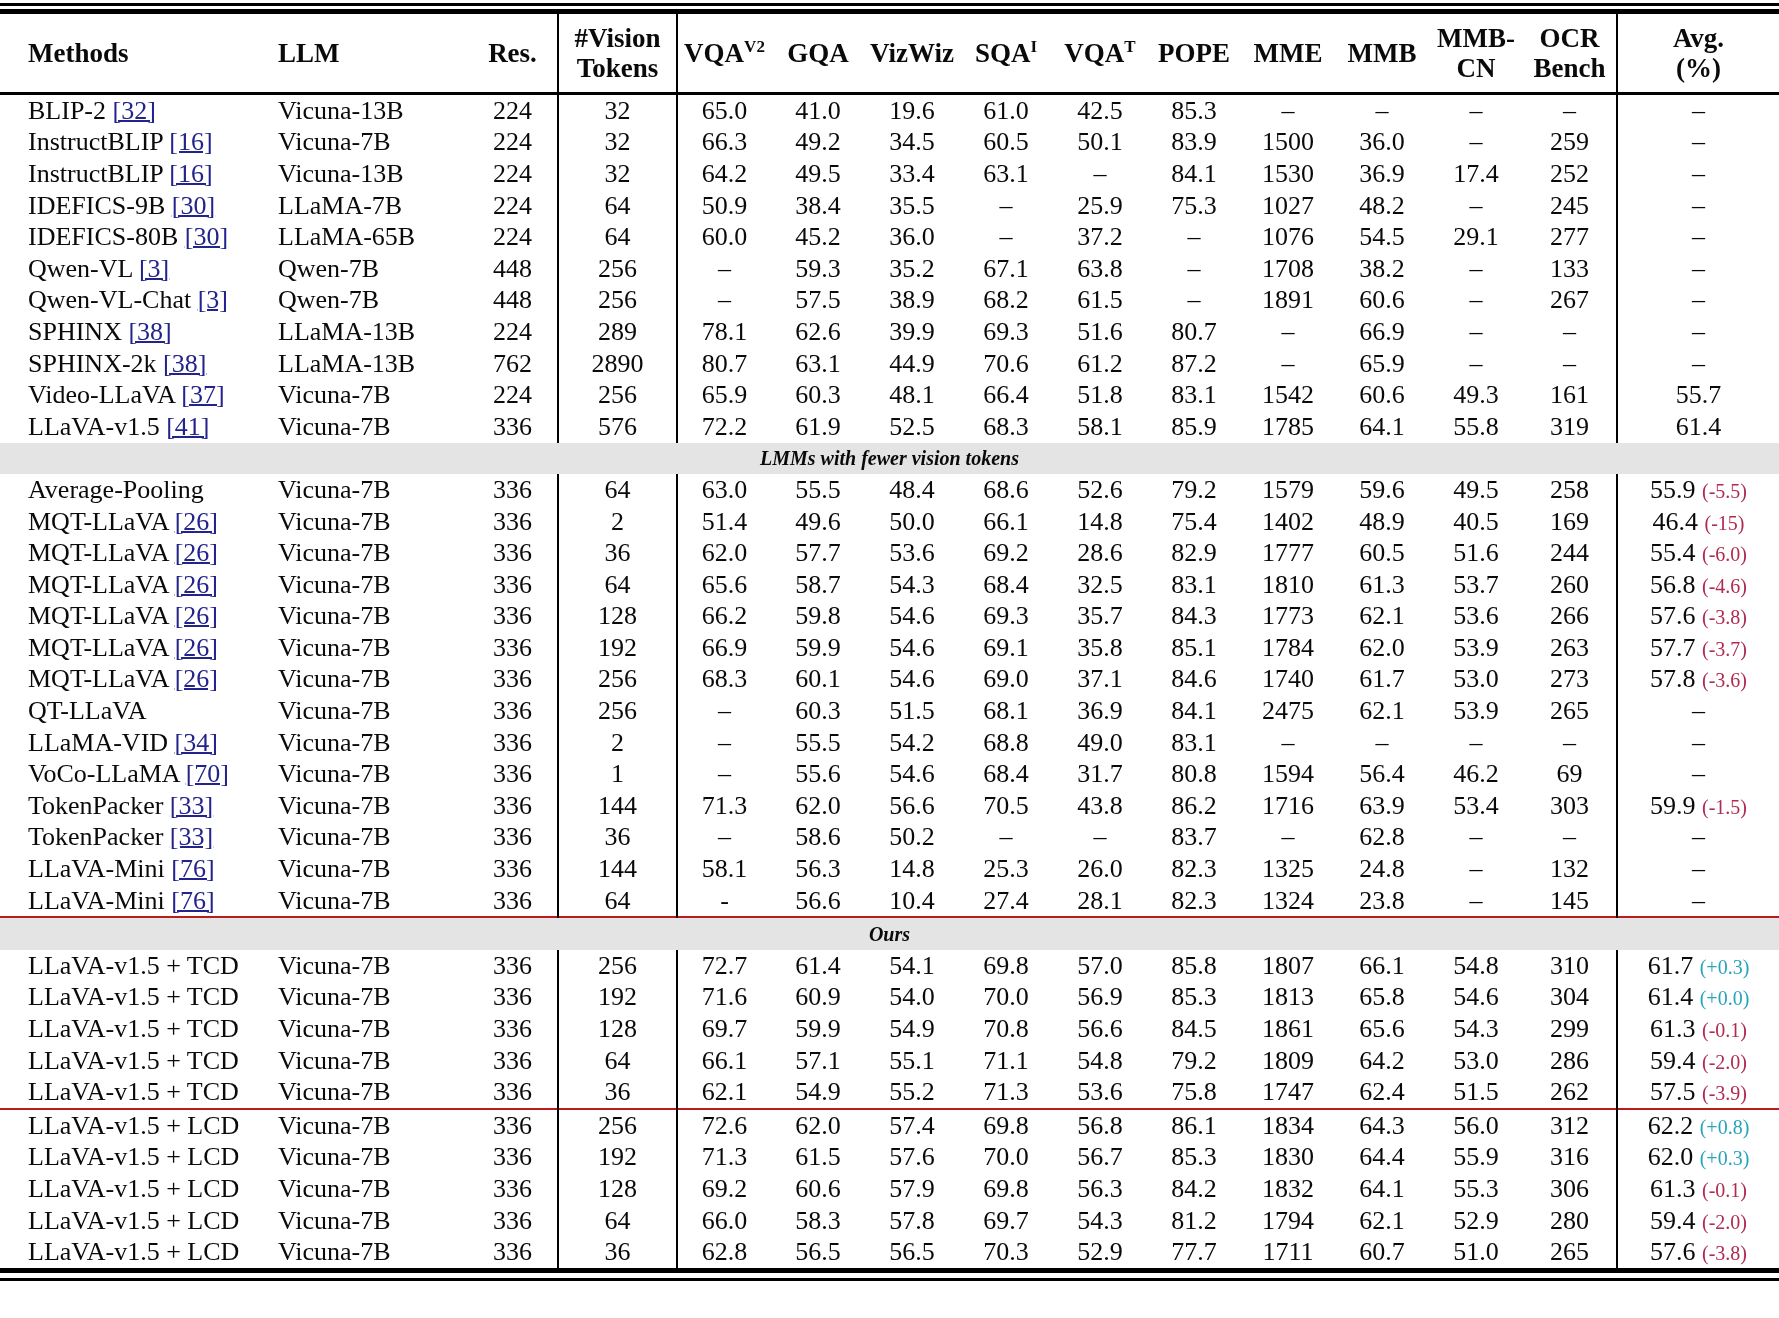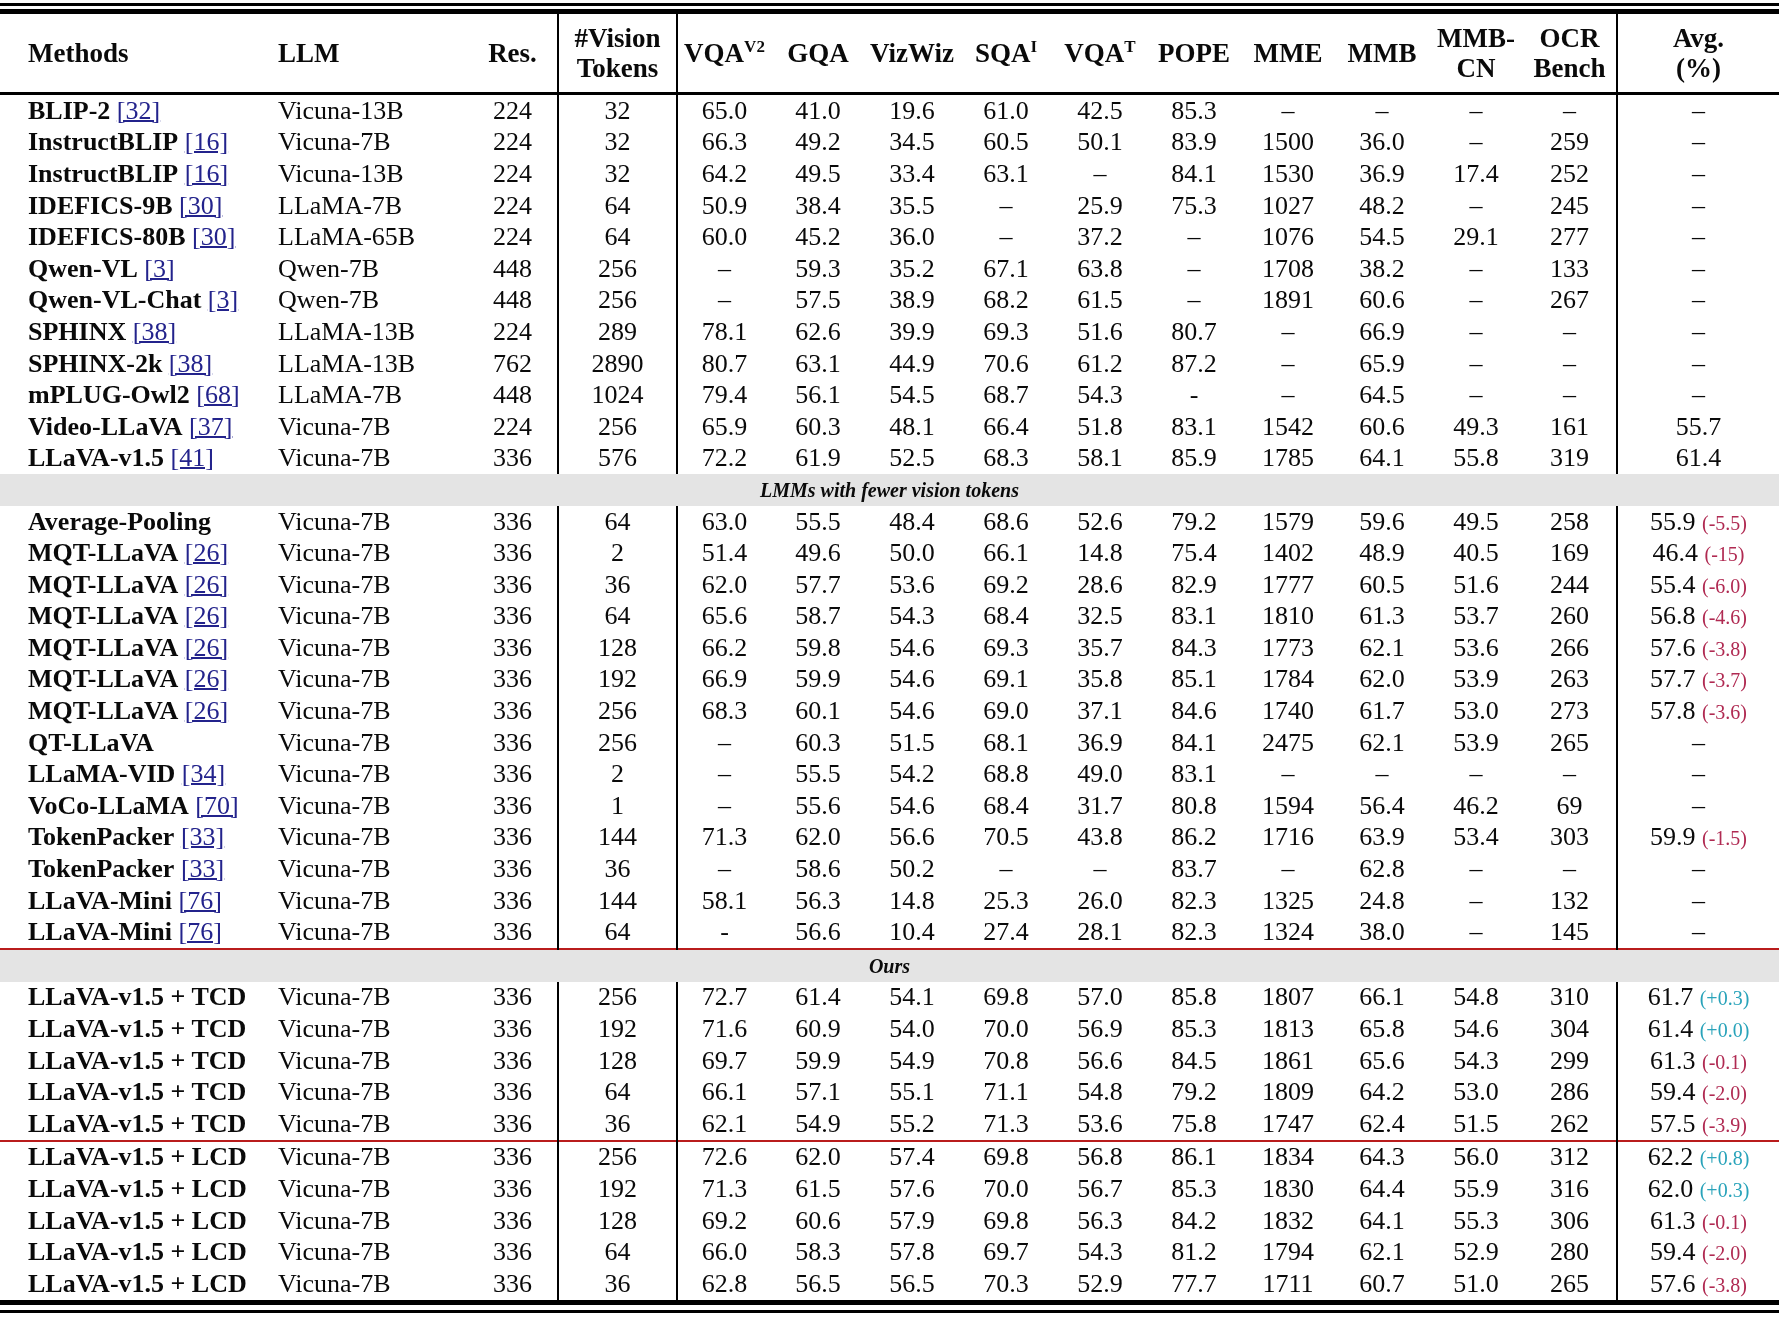--- a/index.html
+++ b/index.html
@@ -21,21 +21,21 @@
     vertical-align:middle;line-height:1.12;border-bottom:3px solid #000;
   }
   tbody td{
     height:31.6px;font-size:26px;text-align:center;vertical-align:middle;
     white-space:nowrap;line-height:1;
   }
   .left{text-align:left !important;}
   .pad-method{padding-left:28px !important;}
   th.bl, td.bl{border-left:2px solid #000;}
   sup{font-size:17px;line-height:0;}
-  .method{font-weight:bold;}
+  .method{font-weight:normal;}
   .cite{color:var(--navy);text-decoration:underline;text-decoration-thickness:1.5px;}
   tr.band td{
     background:var(--band);font-weight:bold;font-style:italic;font-size:20px;
   }
   tr.topline td{border-top:2px solid #b91c1c;}
   .delta{font-size:20px;}
   .delta.pos{color:var(--pos);}
   .delta.neg{color:var(--neg);}
 </style>
 </head>
@@ -229,37 +229,20 @@
           <td>70.6</td>
           <td>61.2</td>
           <td>87.2</td>
           <td>–</td>
           <td>65.9</td>
           <td>–</td>
           <td>–</td>
           <td class="bl"><span>–</span></td>
         </tr>
         <tr>
-          <td class="left pad-method"><span class="method">mPLUG-Owl2</span> <span class="cite">[68]</span></td>
-          <td class="left">LLaMA-7B</td>
-          <td>448</td>
-          <td class="bl">1024</td>
-          <td class="bl">79.4</td>
-          <td>56.1</td>
-          <td>54.5</td>
-          <td>68.7</td>
-          <td>54.3</td>
-          <td>-</td>
-          <td>–</td>
-          <td>64.5</td>
-          <td>–</td>
-          <td>–</td>
-          <td class="bl"><span>–</span></td>
-        </tr>
-        <tr>
           <td class="left pad-method"><span class="method">Video-LLaVA</span> <span class="cite">[37]</span></td>
           <td class="left">Vicuna-7B</td>
           <td>224</td>
           <td class="bl">256</td>
           <td class="bl">65.9</td>
           <td>60.3</td>
           <td>48.1</td>
           <td>66.4</td>
           <td>51.8</td>
           <td>83.1</td>
@@ -515,21 +498,21 @@
           <td class="left">Vicuna-7B</td>
           <td>336</td>
           <td class="bl">64</td>
           <td class="bl">-</td>
           <td>56.6</td>
           <td>10.4</td>
           <td>27.4</td>
           <td>28.1</td>
           <td>82.3</td>
           <td>1324</td>
-          <td>38.0</td>
+          <td>23.8</td>
           <td>–</td>
           <td>145</td>
           <td class="bl"><span>–</span></td>
         </tr>
         <tr class="band topline">
           <td colspan="15">Ours</td>
         </tr>
         <tr>
           <td class="left pad-method"><span class="method">LLaVA-v1.5 + TCD</span></td>
           <td class="left">Vicuna-7B</td>

